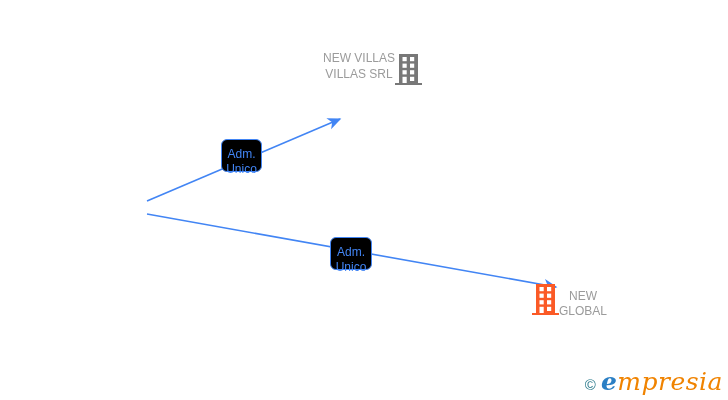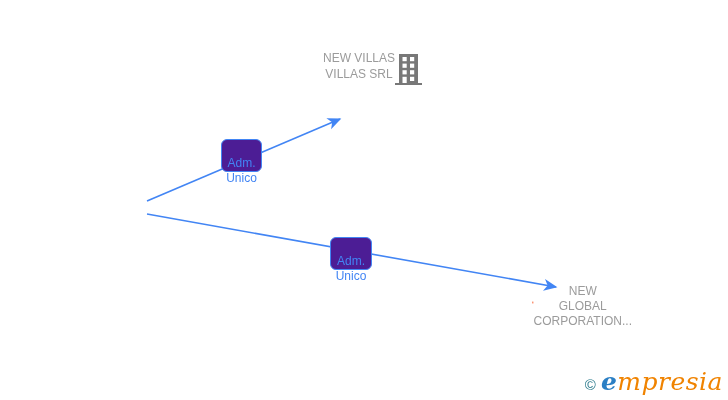--- a/index.html
+++ b/index.html
@@ -32,28 +32,28 @@
   .person-node .icon { margin-bottom: 6px; }
   .company-top   { left: 323px; top: 47px;  width: 100px; }
   .company-top .icon { margin-top: 7px; }
   .company-bottom{ left: 532px; top: 284px; width: 100px; }
   .company-bottom .icon { margin-bottom: 9px; }
   .gray-icon   { color: #787878; }
   .orange-icon { color: #fb5a26; }
   .edge-label {
     position: absolute;
     box-sizing: border-box;
-    background: #4c1d95;
+    background: #000000;
     border: 1.5px solid #4285f4;
     border-radius: 6px;
     color: #4285f4;
     font-size: 12px;
     line-height: 14.5px;
     text-align: center;
-    padding-top: 16px;
+    padding-top: 7px;
   }
   .edge-label-1 { left: 221px; top: 139px; width: 41px; height: 33px; }
   .edge-label-2 { left: 330px; top: 237px; width: 42px; height: 33px; }
   .watermark {
     position: absolute;
     right: 5px;
     bottom: 4px;
     display: flex;
     align-items: baseline;
     user-select: none;
@@ -121,21 +121,20 @@
         <rect x="15" y="9.6" width="4.2" height="4.2"></rect>
         <rect x="7.5" y="16.2" width="4.2" height="4.2"></rect>
         <rect x="15" y="16.2" width="4.2" height="4.2"></rect>
         <rect x="7.5" y="22.8" width="4.2" height="6.2"></rect>
         <rect x="15" y="22.8" width="4.2" height="4.2"></rect>
       </g>
     </svg>
     <div class="name" style="line-height:15px">
       <div>NEW</div>
       <div>GLOBAL</div>
-      <div>CORPORATION...</div>
     </div>
   </div>
 
   <div class="edge-label edge-label-1">
     <div>Adm.</div>
     <div>Unico</div>
   </div>
   <div class="edge-label edge-label-2">
     <div>Adm.</div>
     <div>Unico</div>

